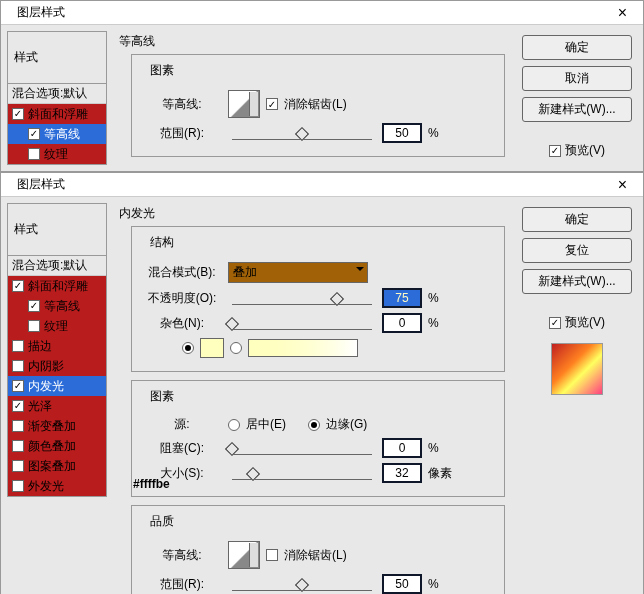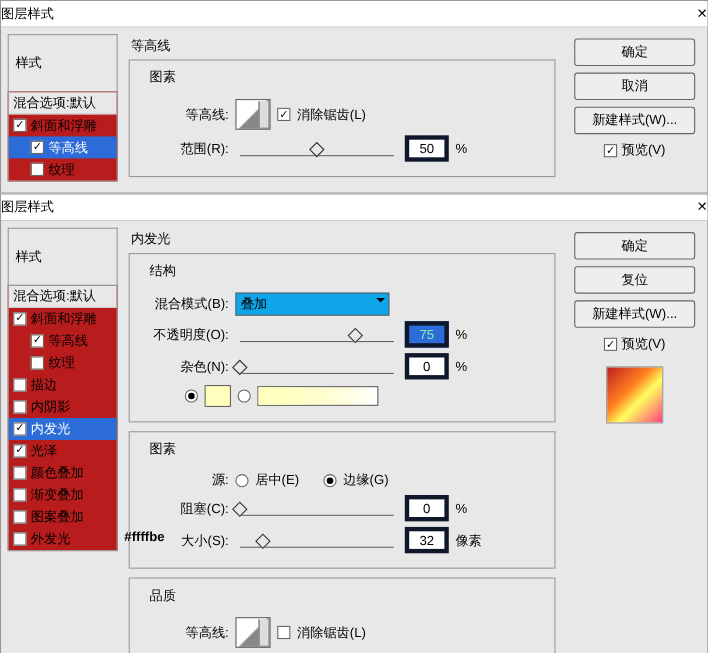--- a/index.html
+++ b/index.html
@@ -1,57 +1,57 @@
 <!DOCTYPE html>
 <html><head>
 <meta charset="utf-8">
 <style>
 * { box-sizing: border-box; margin: 0; padding: 0; font-family: "Microsoft YaHei", sans-serif; font-size: 12px; }
 body { background: #fff; width: 644px; }
 .dialog { background: #e8e8e8; border: 1px solid #999; position: relative; }
-.titlebar { background: #fff; border-bottom: 1px solid #ccc; padding: 4px 0; height: 24px; display: flex; justify-content: space-between; align-items: center; }
+.titlebar { background: #fff; border-bottom: 1px solid #ccc; padding: 4px 16px; height: 24px; display: flex; justify-content: space-between; align-items: center; }
 .titlebar .close { font-size: 16px; cursor: pointer; }
 .dialog-body { display: flex; padding: 6px; gap: 6px; align-items: flex-start; }
 .sidebar { width: 100px; }
 .side-title { border: 1px solid #999; background: #e8e8e8; padding: 17px 6px; border-bottom: none; }
 .side-list { border: 1px solid #999; background: #b91c1c; }
 .side-item { display: flex; align-items: center; padding: 2px 4px; height: 20px; cursor: pointer; }
 .side-item.header { background: #e8e8e8; border-bottom: 1px solid #ccc; }
 .side-item.selected { background: #2b6cd8; color: #fff; }
 .side-item .chk { width: 12px; height: 12px; border: 1px solid #666; background: #fff; margin-right: 4px; display: inline-flex; align-items: center; justify-content: center; font-size: 10px; line-height: 1; color: #000; }
 .side-item .chk.checked::after { content: "✓"; }
 .side-item.indent { padding-left: 20px; }
 .main { flex: 1; }
 .section-title { padding: 2px 6px; }
-.group { border: 1px solid #999; margin: 2px 6px 8px 4px; padding: 8px 10px; }
+.group { border: 1px solid #999; margin: 2px 6px 8px 18px; padding: 8px 10px; }
 .group-title { margin: -14px 0 6px 4px; background: #e8e8e8; display: inline-block; padding: 0 4px; }
 .row { display: flex; align-items: center; margin: 5px 0; gap: 6px; }
-.row .label { width: 80px; text-align: right; }
+.row .label { width: 80px; text-align: center; }
 .slider { flex: 1; height: 14px; position: relative; border-bottom: 1px solid #666; margin: 0 4px; max-width: 140px; }
 .slider .thumb { position: absolute; top: 3px; width: 10px; height: 10px; background: #e8e8e8; border: 1px solid #333; transform: translateX(-50%) rotate(45deg); }
-.numbox { width: 40px; border: 4px solid #0f172a; background: #fff; text-align: center; padding: 1px; }
-.numbox.sel { background: #2b6cd8; color: #86efac; }
+.numbox { width: 40px; border: 2px solid #0f172a; background: #fff; text-align: center; padding: 1px; }
+.numbox.sel { background: #2b6cd8; color: #fef9c3; }
 .unit { width: 30px; }
 .contour-swatch { width: 32px; height: 28px; border: 1px solid #666; background: linear-gradient(135deg, #fff 0%, #fff 48%, #888 52%, #888 100%); cursor: pointer; position: relative; }
 .contour-swatch::after { content: ""; position: absolute; right: 1px; top: 1px; bottom: 1px; width: 8px; background: #ddd; border-left: 1px solid #666; }
 .chkbox { width: 12px; height: 12px; border: 1px solid #666; background: #fff; display: inline-flex; align-items: center; justify-content: center; font-size: 10px; }
 .chkbox.checked::after { content: "✓"; }
 .rightcol { width: 120px; display: flex; flex-direction: column; gap: 6px; align-items: center; padding-top: 4px; }
 .btn { width: 110px; padding: 3px; border: 1px solid #666; background: #eee; border-radius: 3px; text-align: center; cursor: pointer; }
-.preview-chk { display: flex; align-items: center; gap: 4px; }
+.preview-chk { display: flex; align-items: center; gap: 4px; margin-top: 14px; }
 .preview-img { width: 52px; height: 52px; border: 1px solid #999; margin-top: 6px; background: linear-gradient(135deg, #c02020 0%, #ff8020 40%, #ffff60 60%, #ff4080 100%); }
-.select { border: 1px solid #666; background: #0ea5e9; padding: 1px 8px 1px 4px; position: relative; min-width: 70px; }
+.select { border: 1px solid #666; background: #a16207; padding: 1px 8px 1px 4px; position: relative; min-width: 70px; }
 .select::after { content: ""; position: absolute; right: 3px; top: 4px; border: 4px solid transparent; border-top-color: #000; }
 .select.wide { min-width: 140px; }
 .radio { width: 12px; height: 12px; border: 1px solid #666; border-radius: 50%; background: #fff; display: inline-flex; align-items: center; justify-content: center; }
 .radio.checked::after { content: ""; width: 6px; height: 6px; background: #000; border-radius: 50%; }
 .color-swatch { width: 24px; height: 20px; border: 1px solid #666; background: #ffffbe; }
 .grad-swatch { width: 110px; height: 18px; border: 1px solid #666; background: linear-gradient(90deg, #ffffbe, #fff), repeating-conic-gradient(#ccc 0 25%, #fff 0 50%) 0 0/10px 10px; background-blend-mode: normal; position: relative; }
 .grad-swatch .g { position: absolute; inset: 0; background: linear-gradient(90deg, #ffffbe, rgba(255,255,190,0)); }
-.colorlabel { position: absolute; left: 112px; top: 304px; font-weight: bold; z-index: 10; }
+.colorlabel { position: absolute; left: 132px; top: 304px; font-weight: bold; z-index: 10; }
 </style>
 </head>
 <body>
 
 <div class="dialog">
   <div class="titlebar">
     <span>图层样式</span>
     <span class="close">×</span>
   </div>
   <div class="dialog-body">
@@ -139,25 +139,25 @@
         <div class="side-item selected">
             <span class="chk checked"></span>
             <span>内发光</span>
           </div>
         <div class="side-item">
             <span class="chk checked"></span>
             <span>光泽</span>
           </div>
         <div class="side-item">
             <span class="chk"></span>
+            <span>渐变叠加</span>
+          </div>
+        <div class="side-item">
+            <span class="chk"></span>
             <span>颜色叠加</span>
-          </div>
-        <div class="side-item">
-            <span class="chk"></span>
-            <span>渐变叠加</span>
           </div>
         <div class="side-item">
             <span class="chk"></span>
             <span>图案叠加</span>
           </div>
         <div class="side-item">
             <span class="chk"></span>
             <span>外发光</span>
           </div>
       </div>

